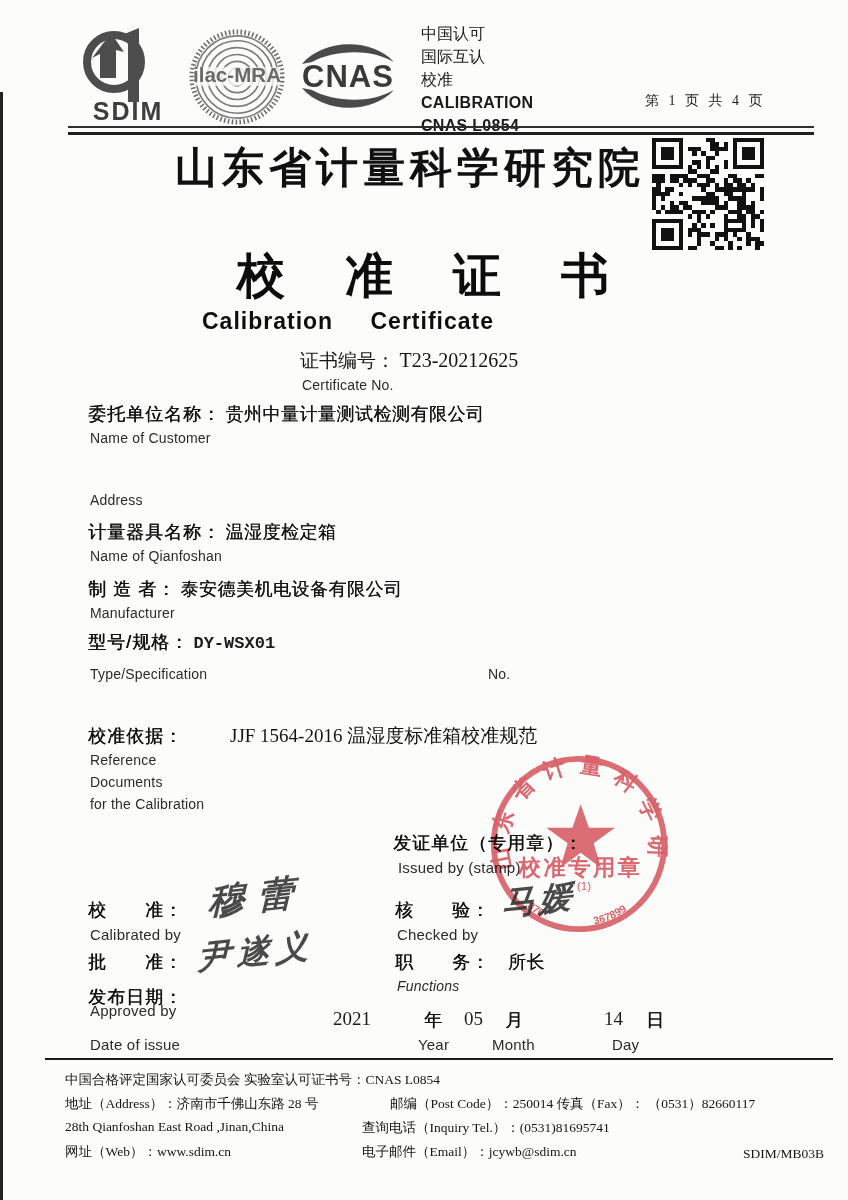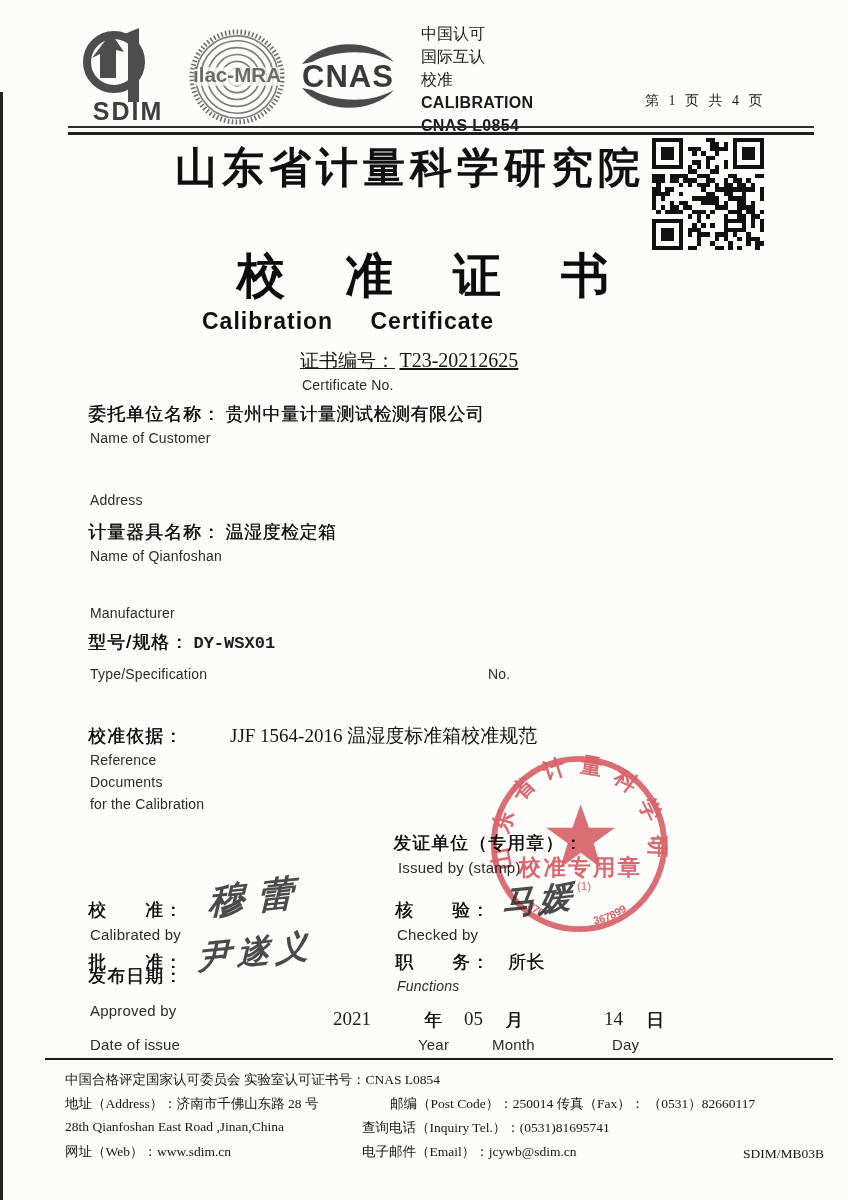--- a/index.html
+++ b/index.html
@@ -12,21 +12,21 @@
   .serif{font-family:"Liberation Serif",serif;}
   .mono{font-family:"Liberation Mono",monospace;}
   .accred{font-size:16px;line-height:23px;color:#1a1a1a;}
   .accred .b{font-weight:bold;letter-spacing:.3px;}
   .rule-top{border-top:2px solid #2e2e2e;border-bottom:3px solid #1f1f1f;height:4px;}
   .rule-bot{background:#1a1a1a;height:2px;}
   .inst-cn{font-family:"Liberation Serif",serif;font-size:42px;font-weight:bold;letter-spacing:5px;color:#101010;}
   .inst-en{font-size:23px;font-weight:bold;word-spacing:12px;letter-spacing:.4px;color:#101010;}
   .title-cn{font-family:"Liberation Serif",serif;font-size:48px;font-weight:900;letter-spacing:24px;color:#0c0c0c;}
   .title-en{font-size:23px;font-weight:bold;word-spacing:30px;letter-spacing:1px;color:#0e0e0e;}
-  .certno{font-family:"Liberation Serif",serif;font-size:19px;color:#141414;text-decoration:underline;}
+  .certno{font-family:"Liberation Serif",serif;font-size:19px;color:#141414;}
   .sig{font-family:"Liberation Serif",serif;font-weight:bold;font-style:italic;color:#323232;
        transform:rotate(-6deg) skewX(-6deg);transform-origin:left bottom;opacity:.88;}
   .footer{font-family:"Liberation Serif",serif;font-size:13.5px;color:#151515;}
   .scan-edge{position:absolute;left:0;top:92px;width:3px;height:1108px;background:#232323;}
   .stamp-wrap{mix-blend-mode:multiply;opacity:.9;}
   svg text{font-family:"Liberation Sans",sans-serif;}
 </style>
 </head>
 <body>
 
@@ -315,20 +315,24 @@
   <div class="abs en" style="left:90px;top:430px;">Name of Customer</div>
 
   <div class="abs en" style="left:90px;top:492px;">Address</div>
 
   <div class="abs" style="left:88px;top:520px;">
     <span class="cn-lab">计量器具名称：</span>
     <span class="cn">温湿度检定箱</span>
   </div>
   <div class="abs en" style="left:90px;top:548px;">Name of Qianfoshan</div>
 
+  <div class="abs" style="left:88px;top:577px;">
+    <span class="cn-lab">制 造 者：</span>
+    <span class="cn">泰安德美机电设备有限公司</span>
+  </div>
   <div class="abs en" style="left:90px;top:605px;">Manufacturer</div>
 
   <div class="abs" style="left:88px;top:630px;">
     <span class="cn-lab">型号/规格：</span>
     <span class="mono" style="font-size:17px;font-weight:bold;">DY-WSX01</span>
   </div>
   <div class="abs en" style="left:90px;top:666px;">Type/Specification</div>
 
   <div class="abs en" style="left:488px;top:666px;">No.</div>
 
@@ -372,21 +376,21 @@
   <div class="abs sig" style="left:502px;top:882px;font-size:33px;letter-spacing:4px;z-index:6;">马媛</div>
 
   <div class="abs cn-lab" style="left:88px;top:950px;">批　　准：</div>
   <div class="abs en" style="left:90px;top:978px;font-size:15px;margin-top:24px;">Approved by</div>
   <div class="abs sig" style="left:198px;top:936px;font-size:33px;letter-spacing:6px;z-index:6;">尹遂义</div>
 
   <div class="abs cn-lab" style="left:395px;top:950px;">职　　务：</div>
   <div class="abs en" style="left:397px;top:978px;font-size:14px;font-style:italic;">Functions</div>
   <div class="abs cn" style="left:508px;top:950px;">所长</div>
 
-  <div class="abs cn-lab" style="left:88px;top:964px;">发布日期：</div>
+  <div class="abs cn-lab" style="left:88px;top:985px;">发布日期：</div>
   <div class="abs en" style="left:90px;top:1036px;font-size:15px;">Date of issue</div>
   <div class="abs serif" style="left:333px;top:1008px;font-size:19px;">2021</div>
   <div class="abs cn-lab" style="left:424px;top:1008px;">年</div>
   <div class="abs serif" style="left:464px;top:1008px;font-size:19px;">05</div>
   <div class="abs cn-lab" style="left:505px;top:1008px;">月</div>
   <div class="abs serif" style="left:604px;top:1008px;font-size:19px;">14</div>
   <div class="abs cn-lab" style="left:646px;top:1008px;">日</div>
   <div class="abs en" style="left:418px;top:1036px;font-size:15px;">Year</div>
   <div class="abs en" style="left:492px;top:1036px;font-size:15px;">Month</div>
   <div class="abs en" style="left:612px;top:1036px;font-size:15px;">Day</div>

